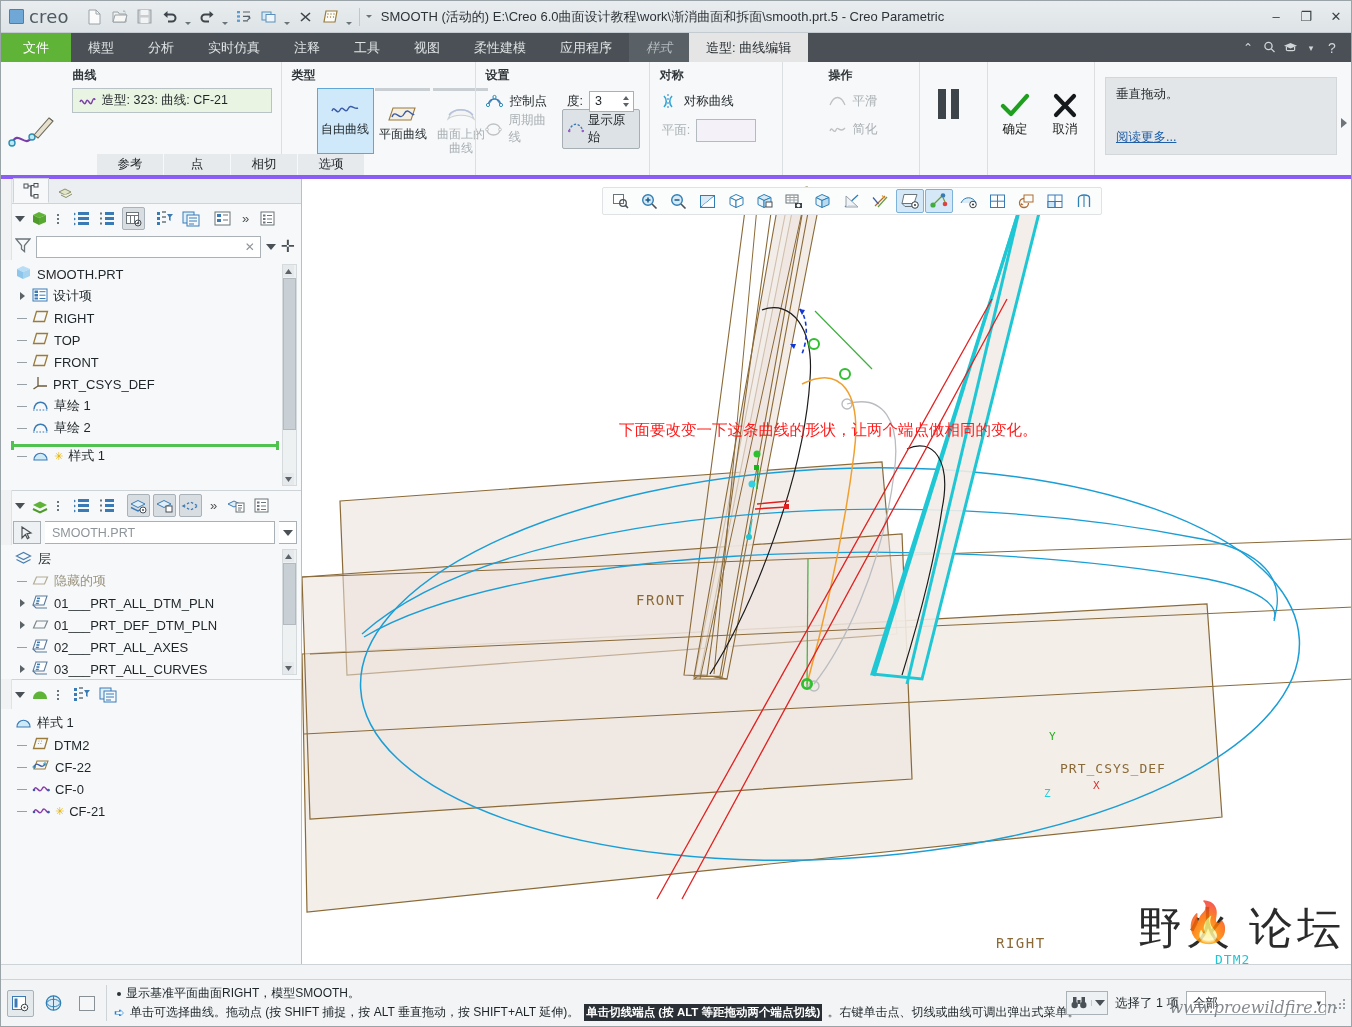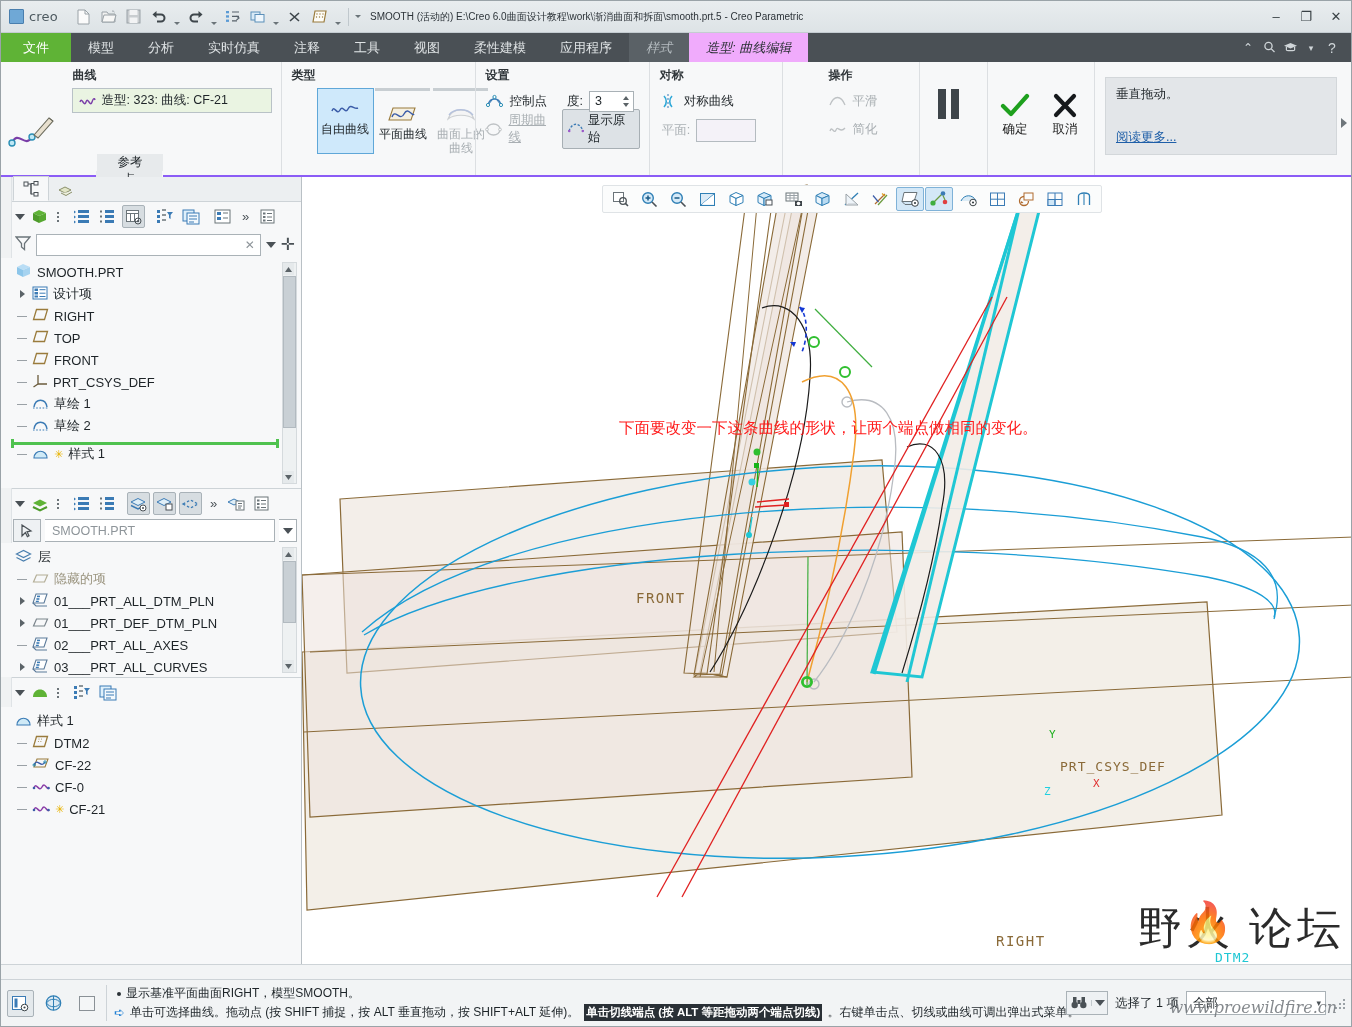--- a/index.html
+++ b/index.html
@@ -10,45 +10,45 @@
     -webkit-font-smoothing:antialiased;
   }
   .app{position:relative;width:1352px;height:1027px;display:flex;flex-direction:column;
        border:1px solid #9aa3a8;box-sizing:border-box;background:#f2f4f5;}
 
   
   .titlebar{height:31px;min-height:31px;display:flex;align-items:center;
             background:linear-gradient(#e9edef,#dde3e6);border-bottom:1px solid #c4ccd1;}
   .creo-logo{display:flex;align-items:center;gap:5px;padding:0 10px 0 8px;}
   .creo-box{width:13px;height:13px;background:#6fa8d6;border:1px solid #4a7fae;border-radius:1px;}
-  .creo-word{font-size:13px;color:#4e5a60;letter-spacing:.2px;font-family:"DejaVu Sans",sans-serif;}
+  .creo-word{font-size:18px;color:#4e5a60;letter-spacing:.2px;font-family:"DejaVu Sans",sans-serif;}
   .qat{display:flex;align-items:center;gap:1px;padding-left:4px;}
   .qbtn{width:22px;height:22px;display:flex;align-items:center;justify-content:center;
         border:1px solid transparent;border-radius:2px;}
   .qcaret{width:11px;height:22px;display:flex;align-items:flex-end;justify-content:center;padding-bottom:6px;}
   .qcaret::after{content:"";border-left:3px solid transparent;border-right:3px solid transparent;border-top:3px solid #6b7479;}
   .vsep{width:1px;height:18px;background:#c0c8cd;margin:0 4px;}
-  .title-text{flex:1;font-size:10px;color:#2c3338;white-space:nowrap;overflow:hidden;
+  .title-text{flex:1;font-size:13px;color:#2c3338;white-space:nowrap;overflow:hidden;
               text-overflow:ellipsis;padding-left:6px;}
   .wbtns{display:flex;align-items:center;}
   .wbtn{width:30px;height:29px;display:flex;align-items:center;justify-content:center;font-size:13px;color:#3a4246;}
 
   
   .ribbon-tabs{height:29px;min-height:29px;display:flex;align-items:stretch;
                background:#4a5055;position:relative;}
   .rtab{display:flex;align-items:center;padding:0 17px;font-size:13px;color:#dfe3e5;cursor:default;}
   .rtab.file{background:#5fb336;color:#fff;font-weight:normal;padding:0 22px;}
   .rtab.muted{color:#b6bdc1;font-style:italic;background:#5a6166;}
-  .rtab.active{background:#f0abfc;color:#2a3034;font-style:italic;}
+  .rtab.active{background:#e5e5e5;color:#2a3034;}
   .ribbon-right{margin-left:auto;display:flex;align-items:center;gap:3px;padding-right:10px;}
   .rr-ico{width:18px;height:20px;display:flex;align-items:center;justify-content:center;
           color:#cfd5d8;font-size:12px;}
 
   
-  .ribbon{height:113px;min-height:113px;background:#f7f8f9;border-bottom:2px solid #8b5cf6;
+  .ribbon{height:113px;min-height:113px;background:#f7f8f9;border-bottom:4px solid #8b5cf6;
           display:flex;position:relative;}
   .rgroup{display:flex;flex-direction:column;padding:5px 0 0 0;position:relative;}
   .rgroup + .rgroup{border-left:1px solid #dcdfe2;}
   .gtitle{font-size:12px;color:#30363a;padding:0 10px 4px 10px;font-weight:bold;}
   .gbody{display:flex;align-items:flex-start;padding:0 9px;gap:8px;}
 
   .bigicon{width:64px;display:flex;align-items:center;justify-content:center;padding-top:26px;}
 
   .curve-field{width:200px;height:23px;background:#eaf4e2;border:1px solid #b9c2c7;
                display:flex;align-items:center;gap:6px;padding:0 6px;font-size:12.5px;color:#1e2428;}
@@ -84,21 +84,21 @@
   .okcancel{display:flex;gap:22px;padding:26px 16px 0 12px;}
   .occol{display:flex;flex-direction:column;align-items:center;gap:2px;font-size:12.5px;color:#222;}
 
   .helpbox{margin:10px 14px 0 10px;width:232px;height:78px;background:#e3e6e9;
            border:1px solid #d3d7da;padding:8px 10px;box-sizing:border-box;font-size:12.5px;color:#23292d;
            display:flex;flex-direction:column;justify-content:space-between;}
   .helplink{color:#1f5fa8;text-decoration:underline;font-size:12.5px;}
   .help-arrow{position:absolute;right:4px;top:56px;border-top:5px solid transparent;
               border-bottom:5px solid transparent;border-left:6px solid #6e767b;}
 
-  .subtabs{position:absolute;left:95px;bottom:0;height:21px;display:flex;flex-direction:column;}
+  .subtabs{position:absolute;left:95px;bottom:0;height:21px;display:flex;}
   .stab{width:66px;display:flex;align-items:center;justify-content:center;font-size:12.5px;
         color:#23292d;background:#e7eaec;border-right:1px solid #f7f8f9;}
   .stab:first-child{border-left:1px solid #f7f8f9;}
 
   
   .main{flex:1;display:flex;min-height:0;}
 
   
   .nav{width:300px;min-width:300px;background:#f7f8f9;border-right:1px solid #b9c0c5;
        display:flex;flex-direction:column;position:relative;}
@@ -391,21 +391,21 @@
           </span>
         </div>
         <div class="srow">
           <span class="chk-ico" style="opacity:.4">
             <svg width="17" height="15" viewBox="0 0 17 15">
                 <ellipse cx="8.5" cy="7.5" rx="6.5" ry="5.5" fill="none" stroke="#6a7277" stroke-width="1.3"></ellipse>
                 <circle cx="2" cy="7.5" r="1.4" fill="#fff" stroke="#6a7277"></circle>
                 <circle cx="15" cy="7.5" r="1.4" fill="#fff" stroke="#6a7277"></circle>
               </svg>
           </span>
-          <span class="dis" style="color:#a9afb3;text-decoration:underline;">周期曲线</span>
+          <span class="dis" style="color:#a9afb3;">周期曲线</span>
           <span class="toggle-btn">
             <span>
               <svg width="16" height="13" viewBox="0 0 16 13">
                   <path d="M1 10c3-9 11-9 14 0" fill="none" stroke="#3b7bb5" stroke-width="1.3" stroke-dasharray="2.4 1.6"></path>
                   <circle cx="1.2" cy="10" r="1.3" fill="#9b59c9"></circle>
                   <circle cx="14.8" cy="10" r="1.3" fill="#9b59c9"></circle>
                 </svg>
             </span>
             <span>显示原始</span>
           </span>

